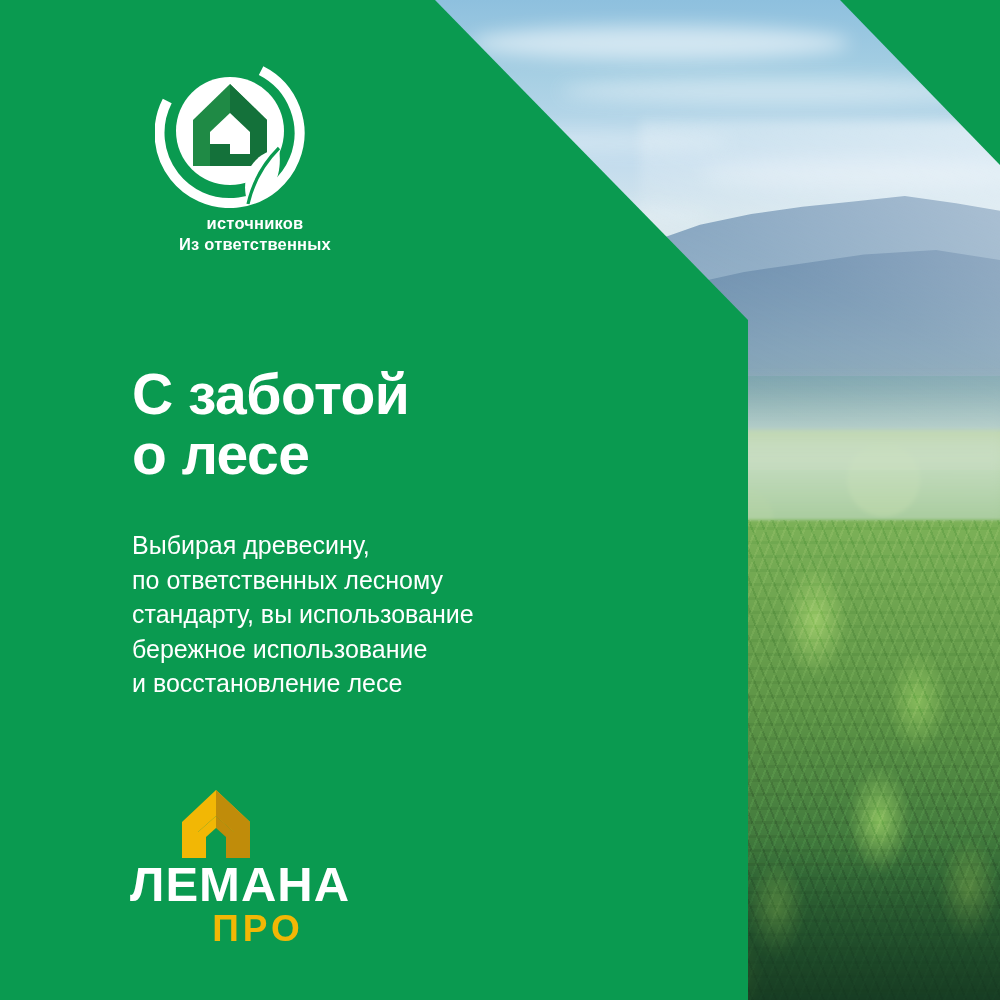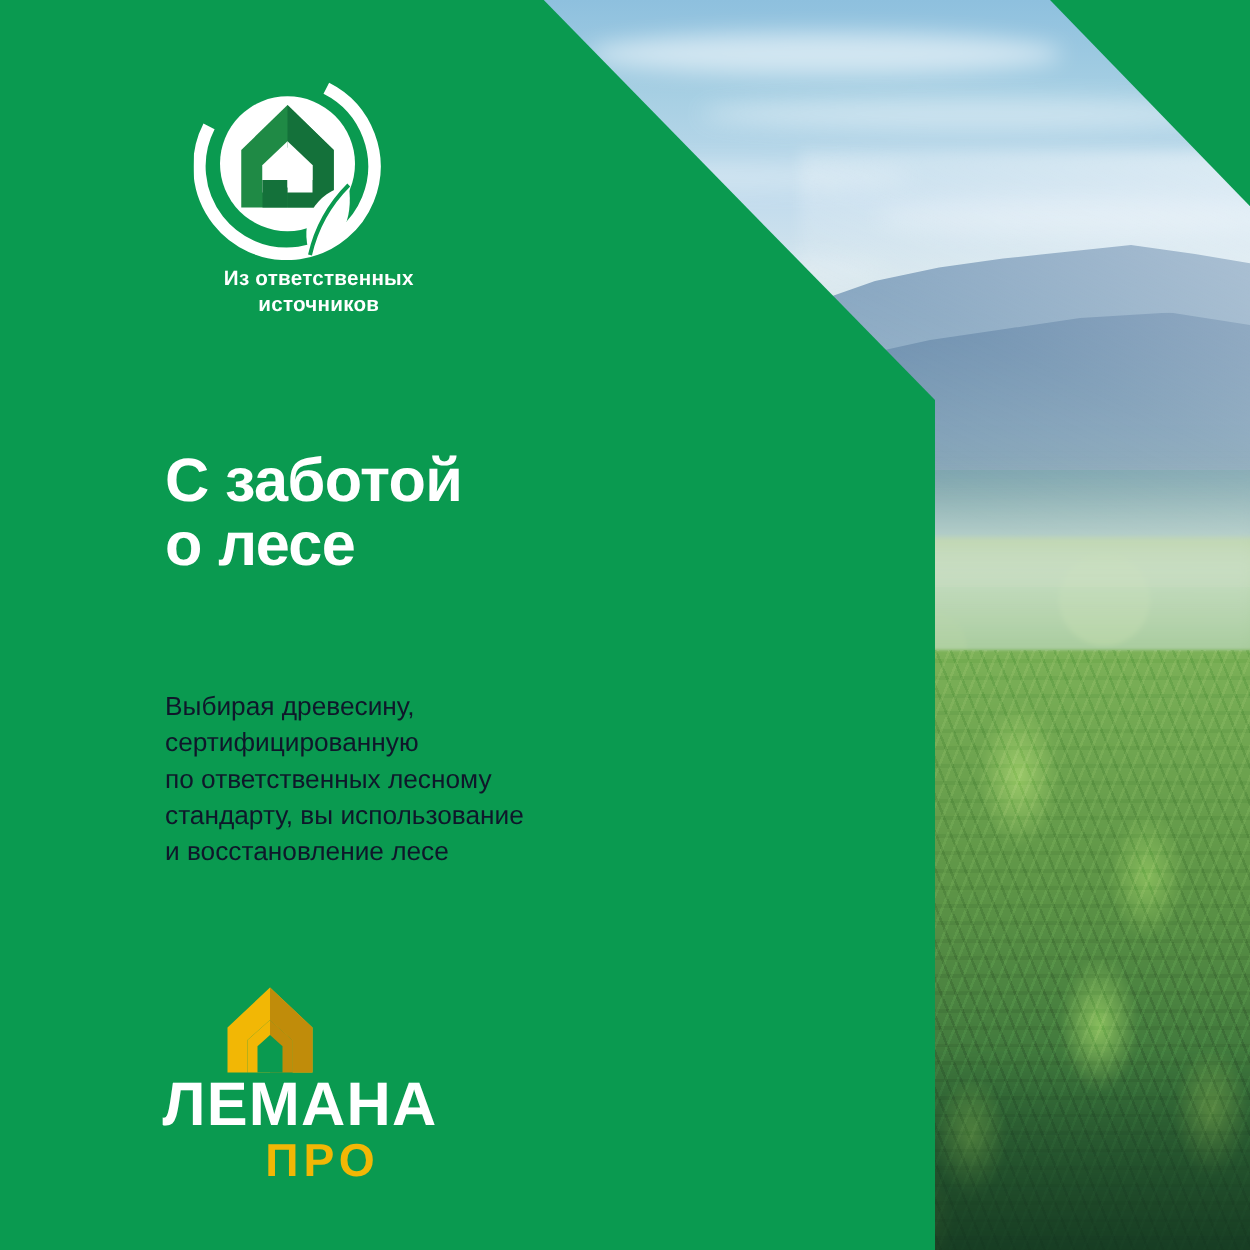--- a/index.html
+++ b/index.html
@@ -107,29 +107,29 @@
   .badge svg{display:block;}
   .badge-caption{
     position:absolute;left:0;top:155px;width:200px;
     color:#fff;font-weight:bold;font-size:16.5px;line-height:1.28;
     letter-spacing:.2px;text-align:center;
   }
 
   
   .headline{
     position:absolute;left:132px;top:327px;width:520px;
-    color:#ffffff;font-weight:bold;font-size:49px;line-height:1.05;
+    color:#ffffff;font-weight:bold;font-size:57px;line-height:1.05;
     letter-spacing:-.5px;
   }
   .headline .l2{display:block;}
 
   
   .body-copy{
-    position:absolute;left:132px;top:552px;width:470px;
-    color:#0f172a;font-size:21px;line-height:1.38;font-weight:400;
+    position:absolute;left:132px;top:528px;width:470px;
+    color:#ffffff;font-size:25px;line-height:1.38;font-weight:400;
   }
   .body-copy span{display:block;white-space:nowrap;}
 
   
   .lemana{position:absolute;left:130px;top:788px;width:250px;height:152px;}
   .lemana-house{position:absolute;left:50px;top:0;width:72px;height:72px;}
   .lemana-name{
     position:absolute;left:0;top:72px;width:250px;
     color:#ffffff;font-weight:bold;font-size:49px;line-height:1;
     letter-spacing:1px;
@@ -180,35 +180,35 @@
       <path d="M75 55 L55 74 L55 96 L75 96 Z" fill="#ffffff"></path>
       <rect x="55" y="74" width="40" height="12" fill="#ffffff"></rect>
       <path d="M75 60 L91 76 L91 92 L59 92 L59 76 Z" fill="#ffffff"></path>
       <rect x="55" y="86" width="20" height="22" fill="#14713a"></rect>
       <path d="M75 60 L91 76 L91 92 L75 92 Z" fill="#ffffff"></path>
 
       <path d="M93 146 C84 120 96 96 124 90 C128 118 118 140 93 146 Z" fill="#ffffff"></path>
       <path d="M93 146 C98 124 108 106 124 90" fill="none" stroke="#0a9a50" stroke-width="3.2"></path>
     </svg>
     <div class="badge-caption">
+      <div>источников</div>
       <div>Из ответственных</div>
-      <div>источников</div>
     </div>
   </div>
 
   <h1 class="headline">
     <span class="l1">С заботой</span>
     <span class="l2">о лесе</span>
   </h1>
 
   <div class="body-copy">
     <span>Выбирая древесину,</span>
-    <span>сертифицированную</span>
     <span>по ответственных лесному</span>
     <span>стандарту, вы использование</span>
+    <span>бережное использование</span>
     <span>и восстановление лесе</span>
   </div>
 
   <div class="lemana">
     <svg class="lemana-house" viewBox="0 0 72 72">
       <path d="M36 2 L70 34 L70 70 L54 70 L54 44 L36 28 L18 44 L18 70 L2 70 L2 34 Z" fill="#f2b705"></path>
       <path d="M36 2 L70 34 L70 70 L54 70 L54 44 L36 28 Z" fill="#c08c0a"></path>
       <path d="M36 28 L54 44 L54 70 L36 70 Z" fill="#c08c0a"></path>
       <path d="M36 28 L18 44 L18 70 L36 70 Z" fill="#f2b705"></path>
       <path d="M36 40 L46 49 L46 70 L26 70 L26 49 Z" fill="#0a9a50"></path>

